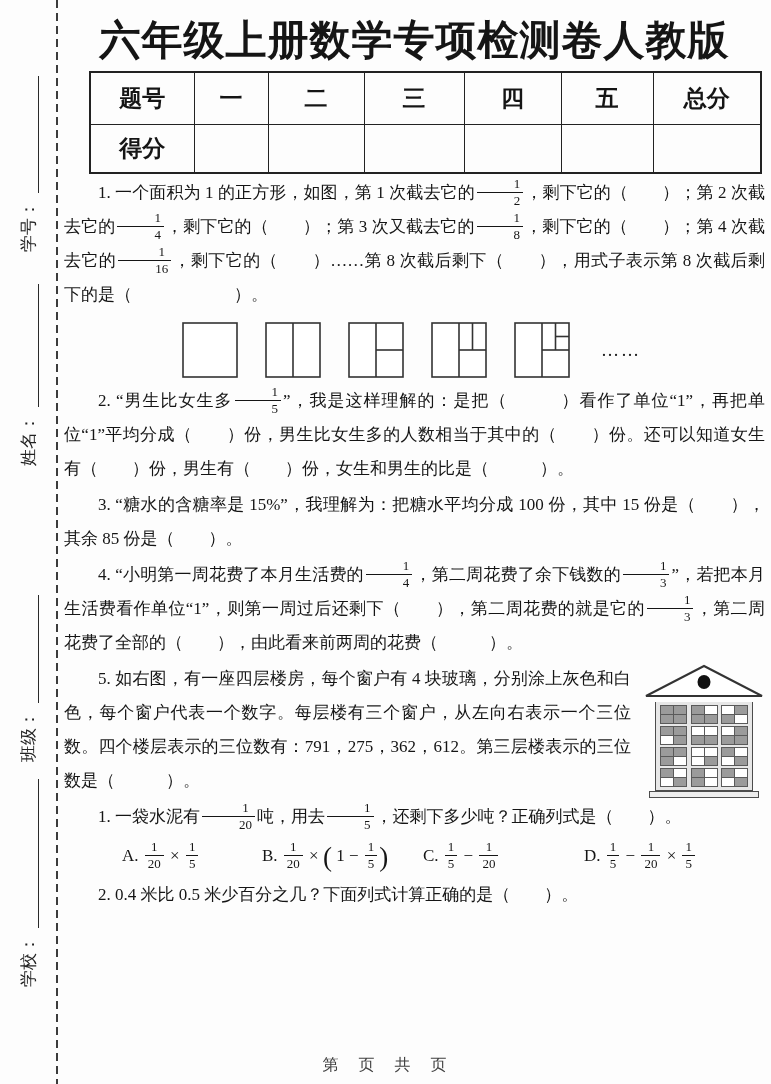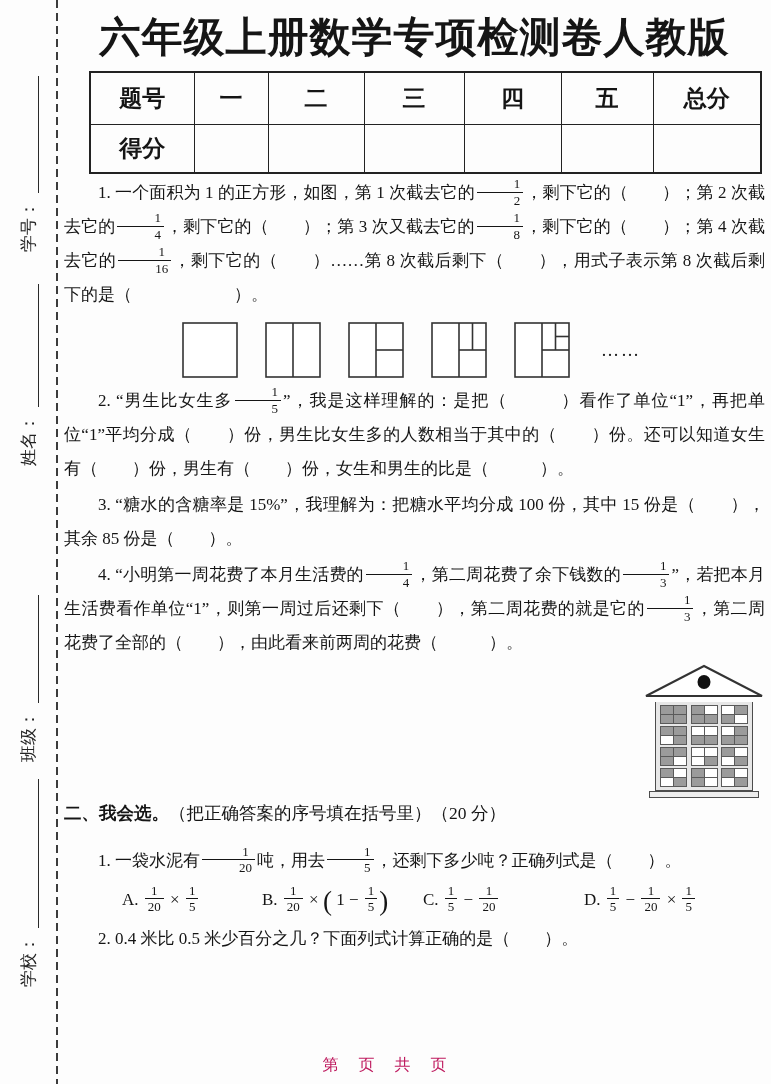--- a/index.html
+++ b/index.html
@@ -9,21 +9,21 @@
   .seal-dash{position:absolute;left:56px;top:0;width:2px;height:1084px;
     background:repeating-linear-gradient(to bottom,#3c3c3c 0 8px,transparent 8px 13px);}
   .seal-field{position:absolute;left:13px;height:30px;display:flex;align-items:center;
     transform:rotate(-90deg);transform-origin:top left;}
   .seal-label{font-size:17px;white-space:nowrap;color:#222;}
   .seal-rule{flex:1;border-top:1.6px solid #2a2a2a;align-self:flex-end;margin:0 0 4px 8px;}
   .sf1{top:252px;width:176px;} .sf2{top:466px;width:182px;}
   .sf3{top:762px;width:167px;} .sf4{top:987px;width:208px;}
   
   .content{position:absolute;left:64px;top:0;width:701px;}
-  .title{margin-top:16px;text-align:center;font-family:Liberation Mono, monospace;
+  .title{margin-top:16px;text-align:center;font-family:Liberation Serif, serif;
     font-weight:bold;font-size:41px;letter-spacing:1px;line-height:1.2;}
   .subtitle{margin-top:6px;text-align:center;font-family:"Liberation Sans",sans-serif;
     font-weight:bold;font-size:33px;line-height:1.15;}
   .info{margin-top:10px;text-align:right;font-family:"Liberation Sans",sans-serif;
     font-size:17px;padding-right:2px;}
   
   table.score{border-collapse:collapse;table-layout:fixed;width:623px;margin:6px 0 0 25px;
     border:2.5px solid #222;}
   table.score td{border:1.6px solid #222;text-align:center;vertical-align:middle;
     font-size:23px;font-weight:bold;}
@@ -51,21 +51,21 @@
   .pane{width:100%;height:100%;}
   .house-base{height:5px;margin:0 4px;background:#ededed;border:1px solid #4c4c4c;}
   
   .opts{display:flex;align-items:center;font-size:17px;line-height:40px;margin-top:2px;}
   .opts1{padding-left:58px;}
   .opts1 .option:nth-child(1){width:140px;}
   .opts1 .option:nth-child(2){width:161px;}
   .opts1 .option:nth-child(3){width:161px;}
   
   .footer{position:absolute;left:0;right:0;bottom:8px;text-align:center;font-size:16px;
-    letter-spacing:2px;color:#be185d;}
+    letter-spacing:2px;color:#404040;}
 </style>
 </head>
 <body>
 
 <div class="seal-dash"></div>
 <div class="seal-field sf1">
   <span class="seal-label">学号：</span>
   <span class="seal-rule"></span>
 </div>
 <div class="seal-field sf2">
@@ -235,22 +235,22 @@
           <div class="window">
             <div class="pane" style="background: rgb(155, 155, 155);"></div>
             <div class="pane" style="background: rgb(255, 255, 255);"></div>
             <div class="pane" style="background: rgb(255, 255, 255);"></div>
             <div class="pane" style="background: rgb(155, 155, 155);"></div>
           </div>
         </div>
       </div>
     <div class="house-base"></div>
   </div>
-
-  <p class="sec-head"><span class="hb">二、我会选。</span><span>（把正确答案的序号填在括号里）（20 分）</span></p>
+  <p class="para">5. 如右图，有一座四层楼房，每个窗户有 4 块玻璃，分别涂上灰色和白色，每个窗户代表一个数字。每层楼有三个窗户，从左向右表示一个三位数。四个楼层表示的三位数有：791，275，362，612。第三层楼表示的三位数是（　　　）。</p>
+
 
   <p class="para">1. 一袋水泥有<span class="frac"><span class="num">1</span><span class="den">20</span></span>吨，用去<span class="frac"><span class="num">1</span><span class="den">5</span></span>，还剩下多少吨？正确列式是（　　）。</p>
   <div class="opts opts1" id="opts1">
       <span class="option">A. <span class="frac"><span class="num">1</span><span class="den">20</span></span> × <span class="frac"><span class="num">1</span><span class="den">5</span></span></span>
       <span class="option">B. <span class="frac"><span class="num">1</span><span class="den">20</span></span> × <span class="bigp">(</span> 1 − <span class="frac"><span class="num">1</span><span class="den">5</span></span><span class="bigp">)</span></span>
       <span class="option">C. <span class="frac"><span class="num">1</span><span class="den">5</span></span> − <span class="frac"><span class="num">1</span><span class="den">20</span></span></span>
       <span class="option">D. <span class="frac"><span class="num">1</span><span class="den">5</span></span> − <span class="frac"><span class="num">1</span><span class="den">20</span></span> × <span class="frac"><span class="num">1</span><span class="den">5</span></span></span>
     </div>
 
   <p class="para">2. 0.4 米比 0.5 米少百分之几？下面列式计算正确的是（　　）。</p>

